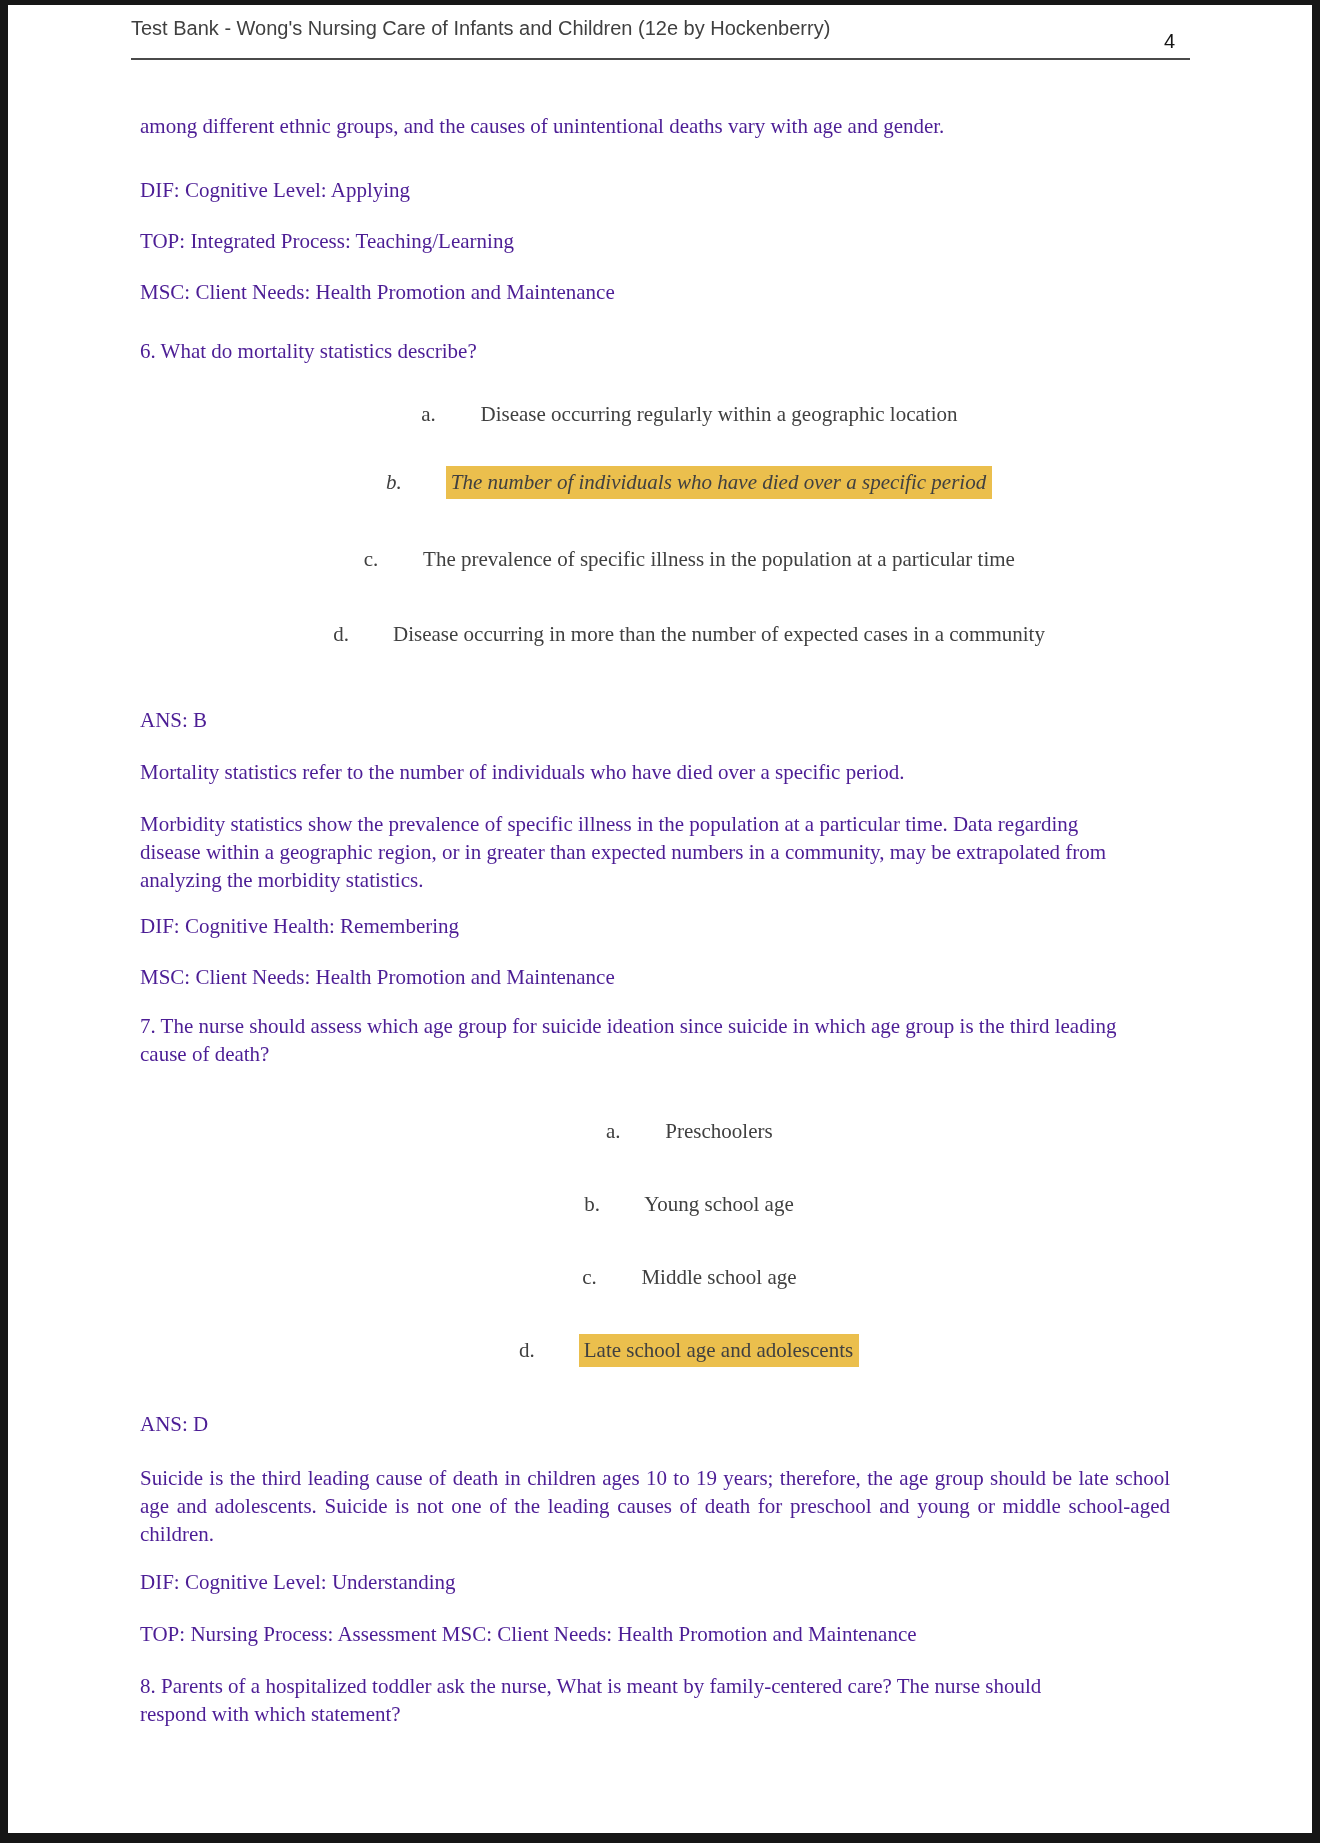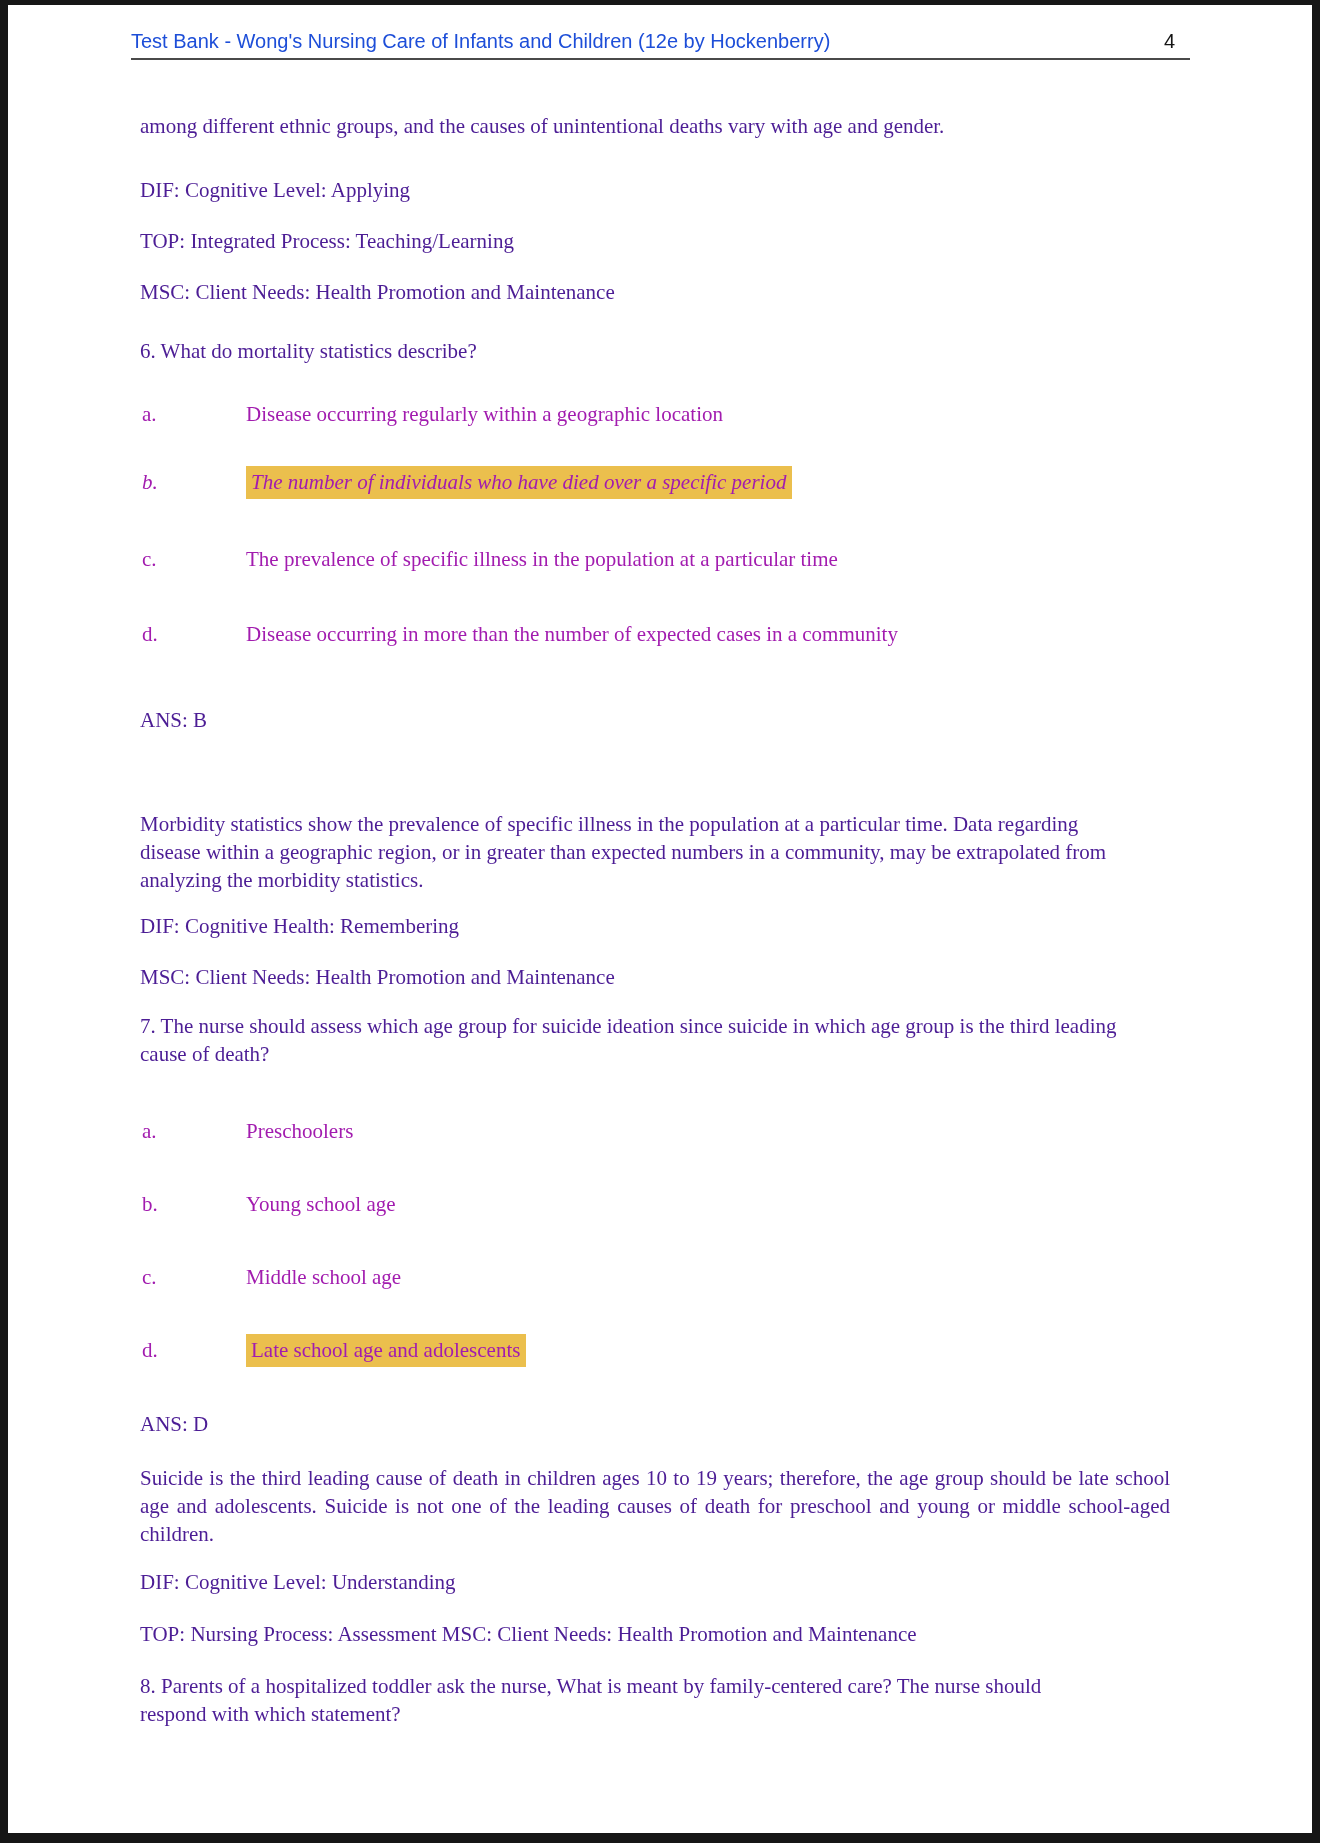--- a/index.html
+++ b/index.html
@@ -11,43 +11,43 @@
     overflow:hidden;
   }
   .page{
     position:absolute;
     left:8px; top:5px; width:1304px; height:1828px;
     background:#ffffff;
     color:#111;
   }
   
   .hdr-title{
-    position:absolute; left:123px; top:23px;
+    position:absolute; left:123px; top:10px;
     font-family:"Liberation Sans", sans-serif;
-    font-size:20px; line-height:26px; color:#1d4ed8;
+    font-size:20px; line-height:26px; color:#404040;
     white-space:nowrap;
     text-align:center;
   }
   .hdr-page-num{
     position:absolute; left:1156px; top:23px;
     font-family:"Liberation Sans", sans-serif;
     font-size:20px; line-height:26px; color:#151515;
   }
   .hdr-rule{
     position:absolute; left:123px; top:53px; width:1059px; height:2px;
     background:#4a4a4a;
   }
   
   .blk{
     position:absolute; left:132px; width:1030px;
     font-size:21px; line-height:28px; color:#4c1d95;
   }
   .opt{
     position:absolute; left:134px; width:1050px;
-    font-size:21px; line-height:28px; color:#a21caf;
+    font-size:21px; line-height:28px; color:#404040;text-align:center;
   }
   .opt .letter{display:inline-block; width:104px;}
   .hl{
     background:#ebbf4d;
     padding:4px 6px 5px 5px;
   }
   .just{text-align:justify;}
 </style>
 </head>
 <body>
@@ -73,20 +73,21 @@
     <span class="letter">b.</span><span class="hl">The number of individuals who have died over a specific period</span>
   </div>
   <div class="opt" style="top:615px;">
     <span class="letter">d.</span><span>Disease occurring in more than the number of expected cases in a community</span>
   </div>
   <div class="opt" style="top:540px;">
     <span class="letter">c.</span><span>The prevalence of specific illness in the population at a particular time</span>
   </div>
 
   <div class="blk" style="top:701px;">ANS: B</div>
+  <div class="blk" style="top:753px;">Mortality statistics refer to the number of individuals who have died over a specific period.</div>
   <div class="blk" style="top:805px; width:1000px;">Morbidity statistics show the prevalence of specific illness in the population at a particular time. Data regarding disease within a geographic region, or in greater than expected numbers in a community, may be extrapolated from analyzing the morbidity statistics.</div>
   <div class="blk" style="top:907px;">DIF: Cognitive Health: Remembering</div>
   <div class="blk" style="top:958px;">MSC: Client Needs: Health Promotion and Maintenance</div>
 
   <div class="blk" style="top:1007px; width:1020px;">7. The nurse should assess which age group for suicide ideation since suicide in which age group is the third leading cause of death?</div>
 
   <div class="opt" style="top:1112px;">
     <span class="letter">a.</span><span>Preschoolers</span>
   </div>
   <div class="opt" style="top:1185px;">

